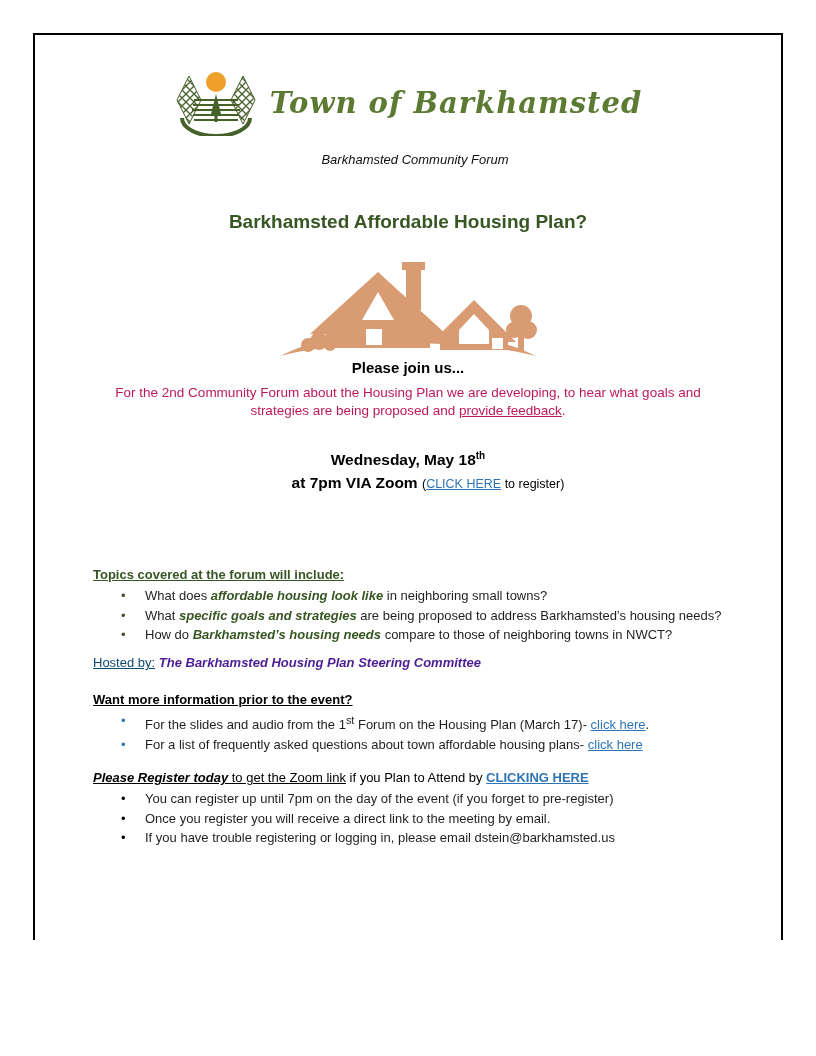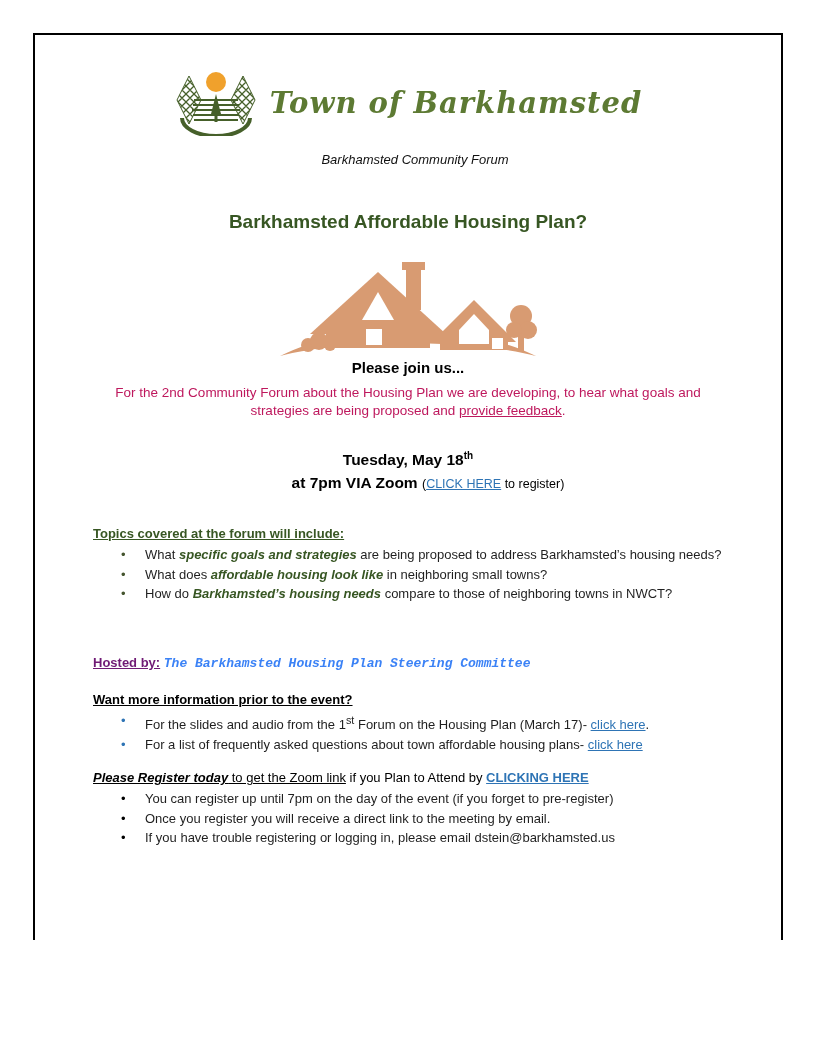--- a/index.html
+++ b/index.html
@@ -29,36 +29,36 @@
   .date-line { top:450px; font-size:15.5px; font-weight:bold; color:#000; }
   .date-line sup { font-size:10px; }
   .time-line { top:474px; font-size:15.5px; font-weight:bold; color:#000;padding-left:40px; }
   .time-small { font-size:12.5px; font-weight:normal; }
 
   .link { color:#2E74B5; text-decoration:underline; cursor:pointer; }
   .link-bold { color:#2E74B5; text-decoration:underline; font-weight:bold; cursor:pointer; }
 
   .section { left:93px; width:632px; }
   .sec-h { font-size:13px; font-weight:bold; }
-  .green-u { color:#375623; text-decoration:underline; }
+  .green-u { color:#375623; text-decoration:underline;margin-top:41px; }
   .black-u { color:#000; text-decoration:underline; }
 
   ul.blist { list-style:none; margin-top:4px; }
   ul.blist li { position:relative; padding-left:52px; font-size:13px; line-height:19.5px; color:#1f1f1f; }
   ul.blist li::before { content:"\2022"; position:absolute; left:28px; font-size:13px; }
   .green-bullets li { color:#57614f; }
   .green-bullets li::before { color:#44542e; }
   .blue-bullets li::before { color:#2E74B5; }
   .black-bullets li::before { color:#000; }
   .gbi { font-weight:bold; font-style:italic; color:#375623; }
 
   .topics { top:526px; }
   .hosted { top:655px; font-size:13px; }
-  .hosted-label { font-weight:bold; color:#701a75; text-decoration:underline; }
-  .hosted-value { font-weight:bold; font-style:italic; color:#3b82f6;font-family:Liberation Mono, monospace; }
+  .hosted-label { font-weight:normal; color:#0c4a6e; text-decoration:underline; }
+  .hosted-value { font-weight:bold; font-style:italic; color:#4c1d95; }
   .moreinfo { top:692px; }
   .register { top:770px; }
   .reg-h { font-size:13px; color:#000; }
   .reg-em { font-weight:bold; font-style:italic; text-decoration:underline; }
   .reg-u { text-decoration:underline; }
 </style>
 </head>
 <body>
 
 <div class="page">
@@ -119,32 +119,32 @@
         <polygon points="196,64 181,80 181,94 211,94 211,80"></polygon>
         <rect x="214" y="88" width="11" height="11"></rect>
       </g>
     </svg>
   </div>
 
   <div class="abs centered join">Please join us...</div>
 
   <p class="abs intro"><span>For the 2nd Community Forum about the Housing Plan we are developing, to hear what goals and strategies are being proposed and </span><span class="u">provide feedback</span><span>.</span></p>
 
-  <div class="abs centered date-line"><span>Tuesday, May 18</span><sup>th</sup></div>
+  <div class="abs centered date-line"><span>Wednesday, May 18</span><sup>th</sup></div>
 
   <div class="abs centered time-line">
     <span>at 7pm VIA Zoom</span>
     <span class="time-small"><span>(</span><a class="link">CLICK HERE</a><span> to register)</span></span>
   </div>
 
   <section class="abs section topics">
     <div class="sec-h green-u">Topics covered at the forum will include:</div>
     <ul class="blist green-bullets">
+      <li><span>What does </span><span class="gbi">affordable housing look like</span><span> in neighboring small towns?</span></li>
       <li><span>What </span><span class="gbi">specific goals and strategies</span><span> are being proposed to address Barkhamsted’s housing needs?</span></li>
-      <li><span>What does </span><span class="gbi">affordable housing look like</span><span> in neighboring small towns?</span></li>
       <li><span>How do </span><span class="gbi">Barkhamsted’s housing needs</span><span> compare to those of neighboring towns in NWCT?</span></li>
     </ul>
   </section>
 
   <div class="abs section hosted">
     <span class="hosted-label">Hosted by:</span>
     <span class="hosted-value">The Barkhamsted Housing Plan Steering Committee</span>
   </div>
 
   <section class="abs section moreinfo">

